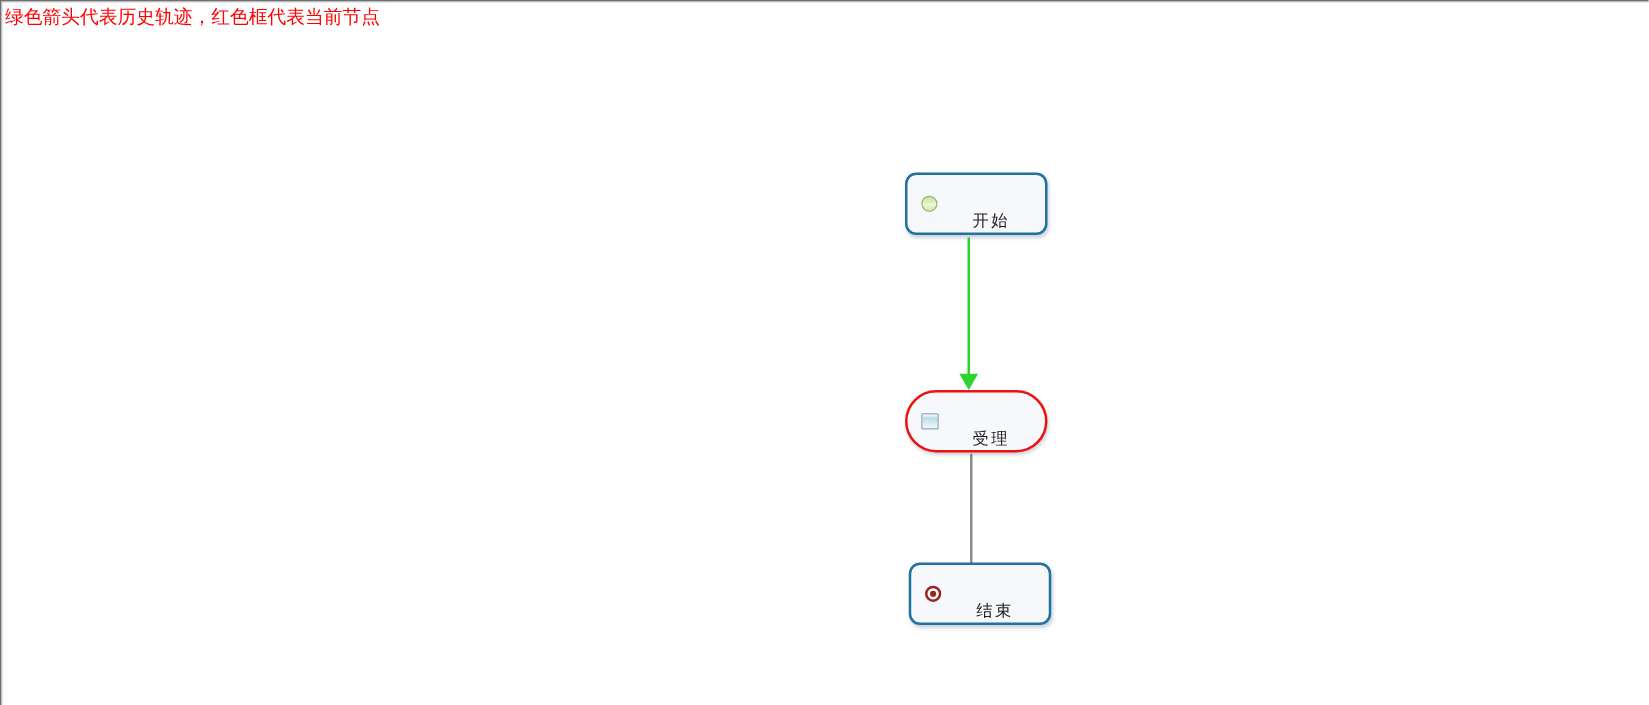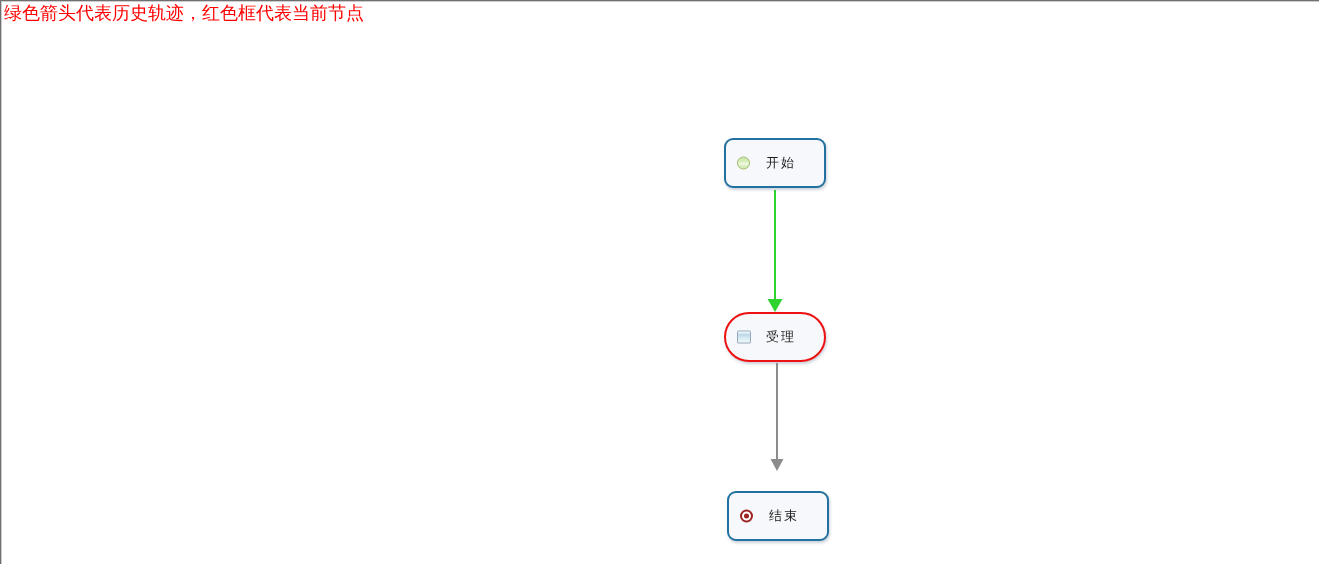--- a/index.html
+++ b/index.html
@@ -14,21 +14,21 @@
     border-left: 1px solid #6f6f6f;
     box-shadow: inset 1px 1px 0 #cdcdcd;
     overflow: hidden;
     font-family: "Liberation Sans", sans-serif;
   }
 
   .legend {
     position: absolute;
     left: 3px;
     top: 4px;
-    font-size: 18px;
+    font-size: 15px;
     line-height: 16px;
     white-space: nowrap;
     font-family: "DejaVu Sans", sans-serif;
   }
 
   .edges-layer {
     position: absolute;
     left: 0; top: 0;
     width: 1319px;
     height: 564px;
@@ -38,26 +38,27 @@
   .node {
     position: absolute;
     width: 98px;
     height: 46px;
     box-sizing: content-box;
     border: 2px solid #2271a1;
     border-radius: 9px;
     background: #f7f8fc;
     box-shadow: 1px 2px 3px rgba(110, 125, 150, 0.35);
     display: flex;
-    align-items: center;
+    align-items: flex-end;
     cursor: pointer;
+    padding-left: 12px;
   }
   .node-start  { left: 723px; top: 137px; }
   .node-accept { left: 723px; top: 311px; border-radius: 25px; }
-  .node-end    { left: 726px; top: 490px; }
+  .node-end    { left: 726px; top: 449px; }
 
   .node .label {
     flex: 1;
     text-align: center;
     padding-left: 12px;
     font-size: 13px;
     letter-spacing: 2px;
     color: #1c1c1c;
     font-family: "DejaVu Sans", sans-serif;
   }

